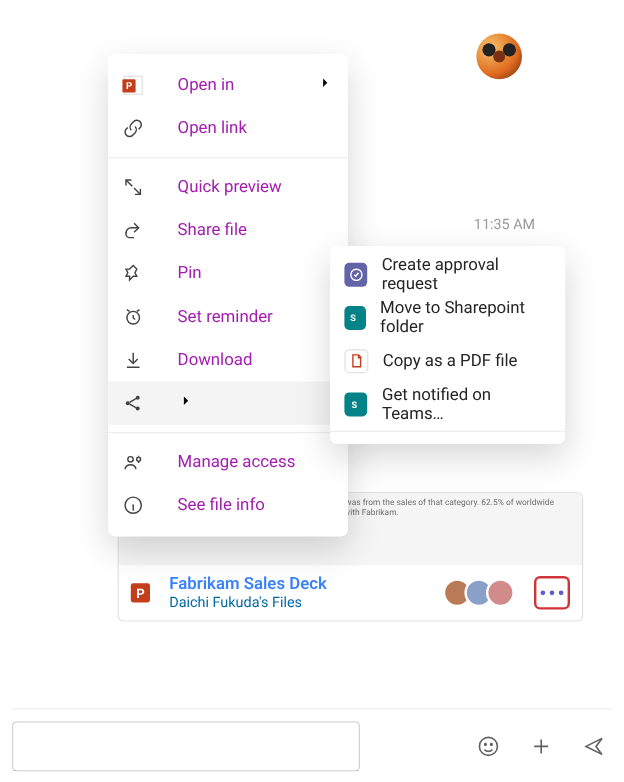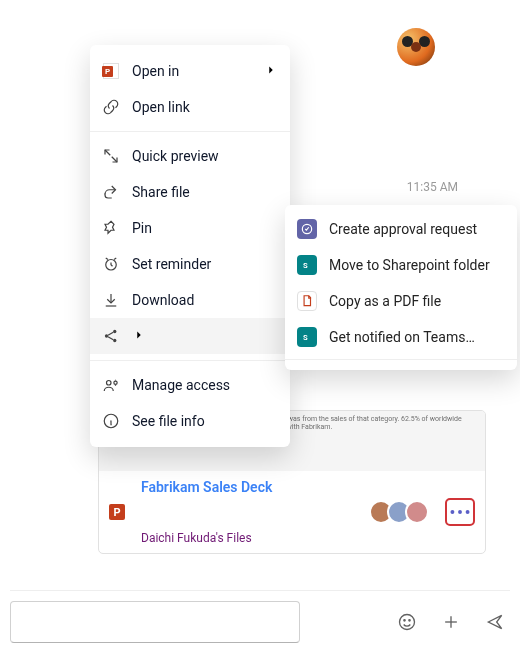--- a/index.html
+++ b/index.html
@@ -51,21 +51,21 @@
     position: absolute;
     top: 14px; left: 14px;
     width: 10px; height: 10px;
     background: #7a3012;
     border-radius: 50%;
   }
 
   .timestamp {
     position: absolute;
     top: 170px;
-    right: 52px;
+    right: 64px;
     color: #9a9a9a;
     font-size: 12px;
   }
 
   .file-card {
     position: absolute;
     top: 400px;
     left: 88px;
     width: 388px;
     border: 1px solid #e1e1e1;
@@ -103,21 +103,21 @@
     color: #fff;
     font-weight: 700;
     font-size: 11px;
     display: flex;
     align-items: center;
     justify-content: center;
     border-radius: 2px;
   }
   .file-meta { flex: 1; min-width: 0; }
   .file-title { font-weight: 600; font-size: 14px; color: #3b82f6; }
-  .file-sub { font-size: 12px; color: #701a75; margin-top: 36px; }
+  .file-sub { font-size: 12px; color: #0369a1; }
   .face-stack { display: flex; }
   .face-stack .face {
     width: 24px; height: 24px;
     border-radius: 50%;
     border: 2px solid #fff;
     margin-left: -6px;
   }
   .face-stack .face:nth-child(1){ background:#b97a56; }
   .face-stack .face:nth-child(2){ background:#8aa0c9; }
   .face-stack .face:nth-child(3){ background:#d18b8b; }
@@ -141,26 +141,26 @@
     border-radius: 6px;
     box-shadow: 0 10px 28px rgba(0,0,0,.16);
     padding: 6px 0;
     z-index: 5;
   }
   .menu-group { padding: 2px 0; }
   .menu-sep { height: 1px; background: #eee; margin: 4px 0; }
   .menu-item {
     display: flex;
     align-items: center;
-    gap: 12px;
+    gap: 28px;
     height: 36px;
     padding: 0 12px;
     cursor: pointer;
     font-size: 14px;
-    color: #0f172a;
+    color: #a21caf;
   }
   .menu-item:hover, .menu-item.active {
     background: #f4f4f4;
   }
   .menu-item .label { flex: 1; }
   .menu-item .chev { color: #616161; }
   .mi-icon {
     width: 18px; height: 18px;
     display: flex; align-items: center; justify-content: center;
     color: #424242;
@@ -180,22 +180,22 @@
     color: #fff;
     font-size: 8px; font-weight: 700;
     display: flex; align-items: center; justify-content: center;
     border-radius: 1px;
   }
 
   
   .submenu {
     position: absolute;
     top: 195px;
-    left: 275px;
-    width: 232px;
+    left: 265px;
+    width: 196px;
     background: #fff;
     border-radius: 6px;
     box-shadow: 0 10px 28px rgba(0,0,0,.16);
     padding: 6px 0;
     z-index: 6;
   }
   .sm-item {
     display: flex;
     align-items: center;
     gap: 12px;

